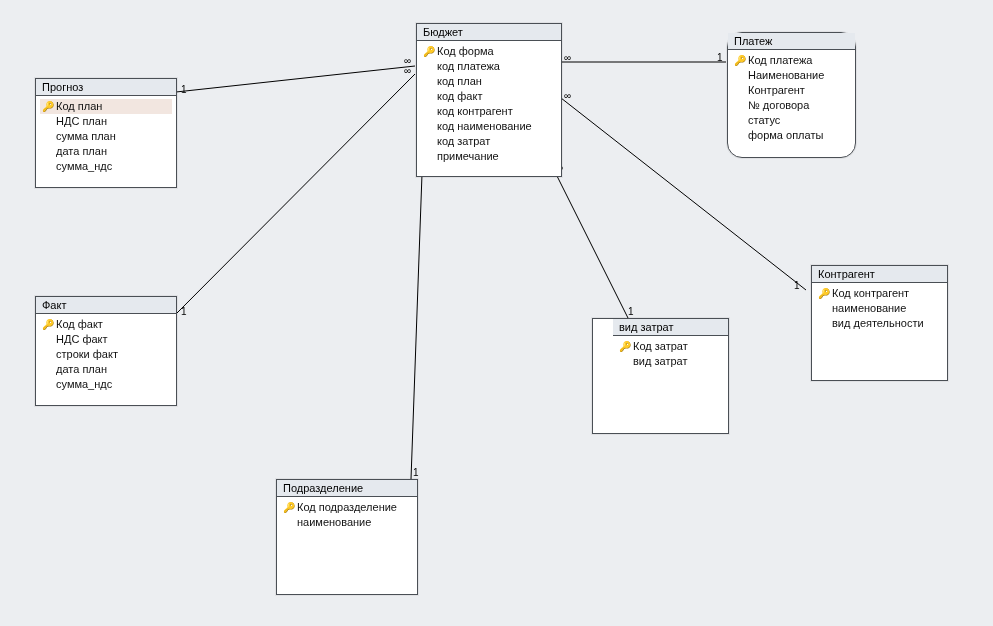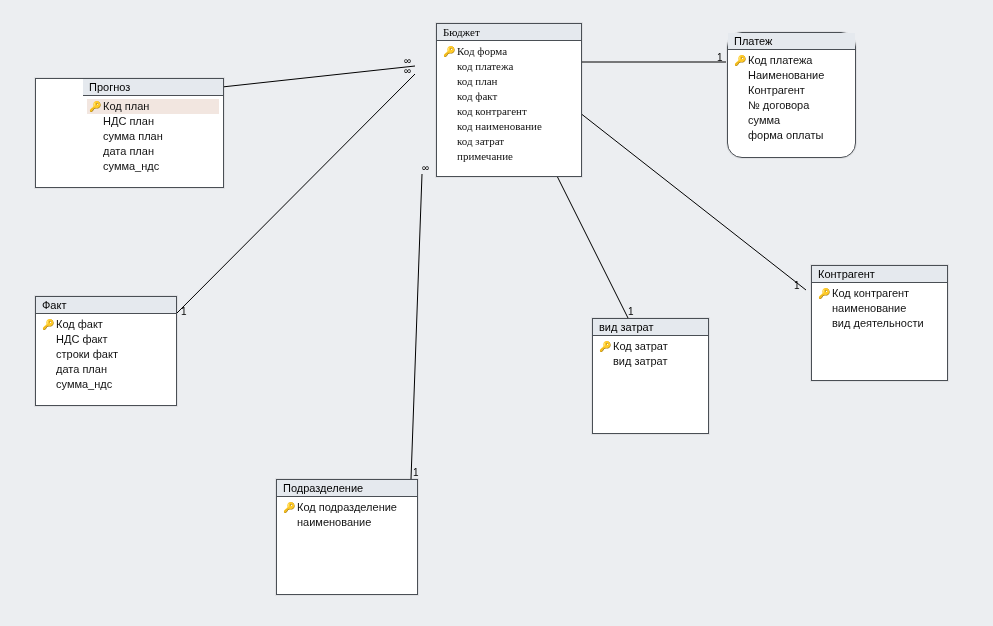--- a/index.html
+++ b/index.html
@@ -106,21 +106,21 @@
 
   <span class="rel-lbl" style="left:794px; top:280px;">1</span>
   <span class="rel-lbl" style="left:564px; top:90px;">∞</span>
 
   <span class="rel-lbl" style="left:628px; top:306px;">1</span>
   <span class="rel-lbl" style="left:556px; top:162px;">∞</span>
 
   <span class="rel-lbl" style="left:413px; top:467px;">1</span>
   <span class="rel-lbl" style="left:422px; top:162px;">∞</span>
 
-  <div class="entity" style="left:35px; top:78px; width:140px; height:108px;padding-left:47px;">
+  <div class="entity" style="left:35px; top:78px; width:140px; height:108px;">
     <div class="title">Прогноз</div>
     <div class="fields">
       <div class="field selected">
         <span class="key-icon">🔑</span>
         <span class="field-label">Код план</span>
       </div>
       <div class="field">
         <span class="key-icon"></span>
         <span class="field-label">НДС план</span>
       </div>
@@ -158,21 +158,21 @@
         <span class="key-icon"></span>
         <span class="field-label">дата план</span>
       </div>
       <div class="field">
         <span class="key-icon"></span>
         <span class="field-label">сумма_ндс</span>
       </div>
     </div>
   </div>
 
-  <div class="entity" style="left:436px; top:23px; width:144px; height:152px;font-family:Liberation Serif, serif;">
+  <div class="entity" style="left:416px; top:23px; width:144px; height:152px;">
     <div class="title">Бюджет</div>
     <div class="fields">
       <div class="field">
         <span class="key-icon">🔑</span>
         <span class="field-label">Код форма</span>
       </div>
       <div class="field">
         <span class="key-icon"></span>
         <span class="field-label">код платежа</span>
       </div>
@@ -217,21 +217,21 @@
       <div class="field">
         <span class="key-icon"></span>
         <span class="field-label">Контрагент</span>
       </div>
       <div class="field">
         <span class="key-icon"></span>
         <span class="field-label">№ договора</span>
       </div>
       <div class="field">
         <span class="key-icon"></span>
-        <span class="field-label">сумма</span>
+        <span class="field-label">статус</span>
       </div>
       <div class="field">
         <span class="key-icon"></span>
         <span class="field-label">форма оплаты</span>
       </div>
     </div>
   </div>
 
   <div class="entity" style="left:811px; top:265px; width:135px; height:114px;">
     <div class="title">Контрагент</div>
@@ -244,21 +244,21 @@
         <span class="key-icon"></span>
         <span class="field-label">наименование</span>
       </div>
       <div class="field">
         <span class="key-icon"></span>
         <span class="field-label">вид деятельности</span>
       </div>
     </div>
   </div>
 
-  <div class="entity" style="left:592px; top:318px; width:115px; height:114px;">
+  <div class="entity" style="left:592px; top:318px; width:115px; height:114px;padding-left:20px;">
     <div class="title">вид затрат</div>
     <div class="fields">
       <div class="field">
         <span class="key-icon">🔑</span>
         <span class="field-label">Код затрат</span>
       </div>
       <div class="field">
         <span class="key-icon"></span>
         <span class="field-label">вид затрат</span>
       </div>

